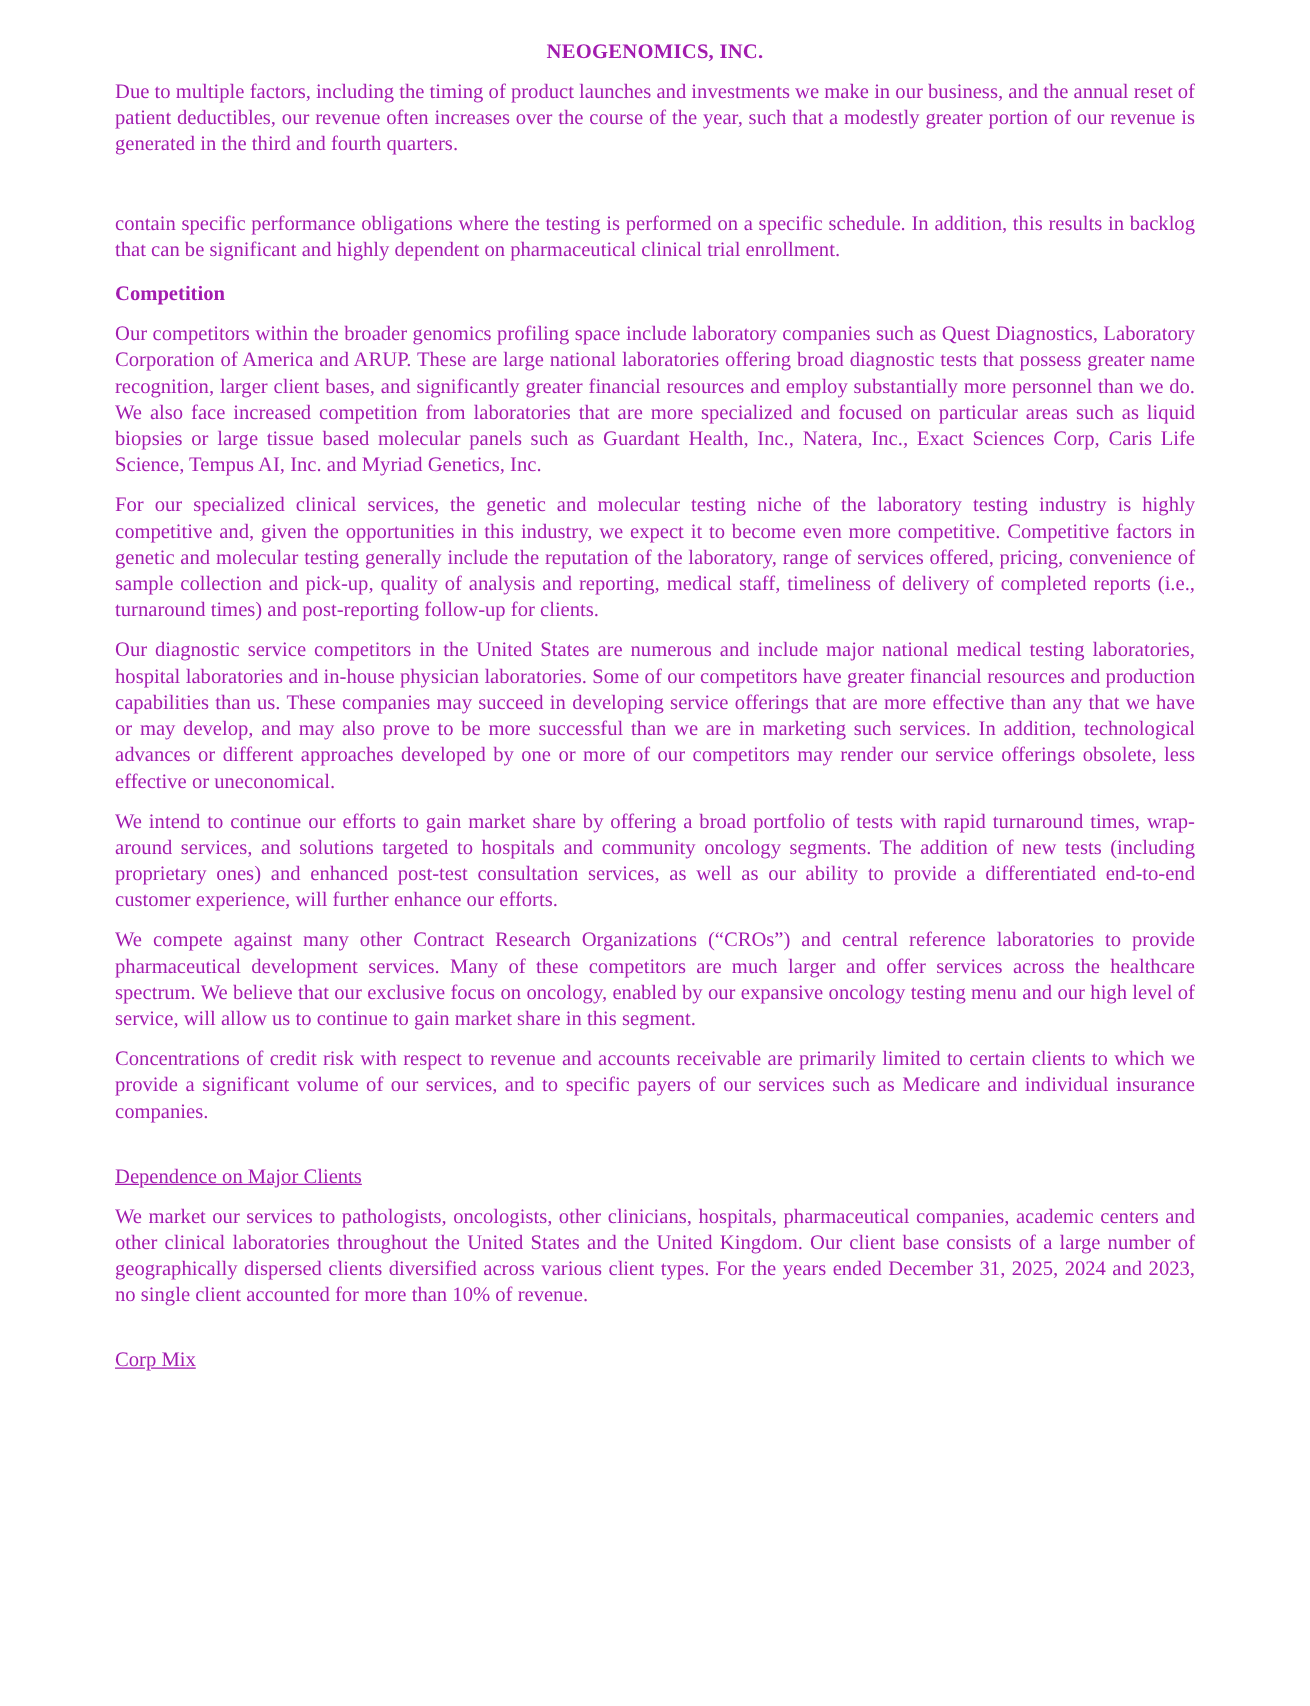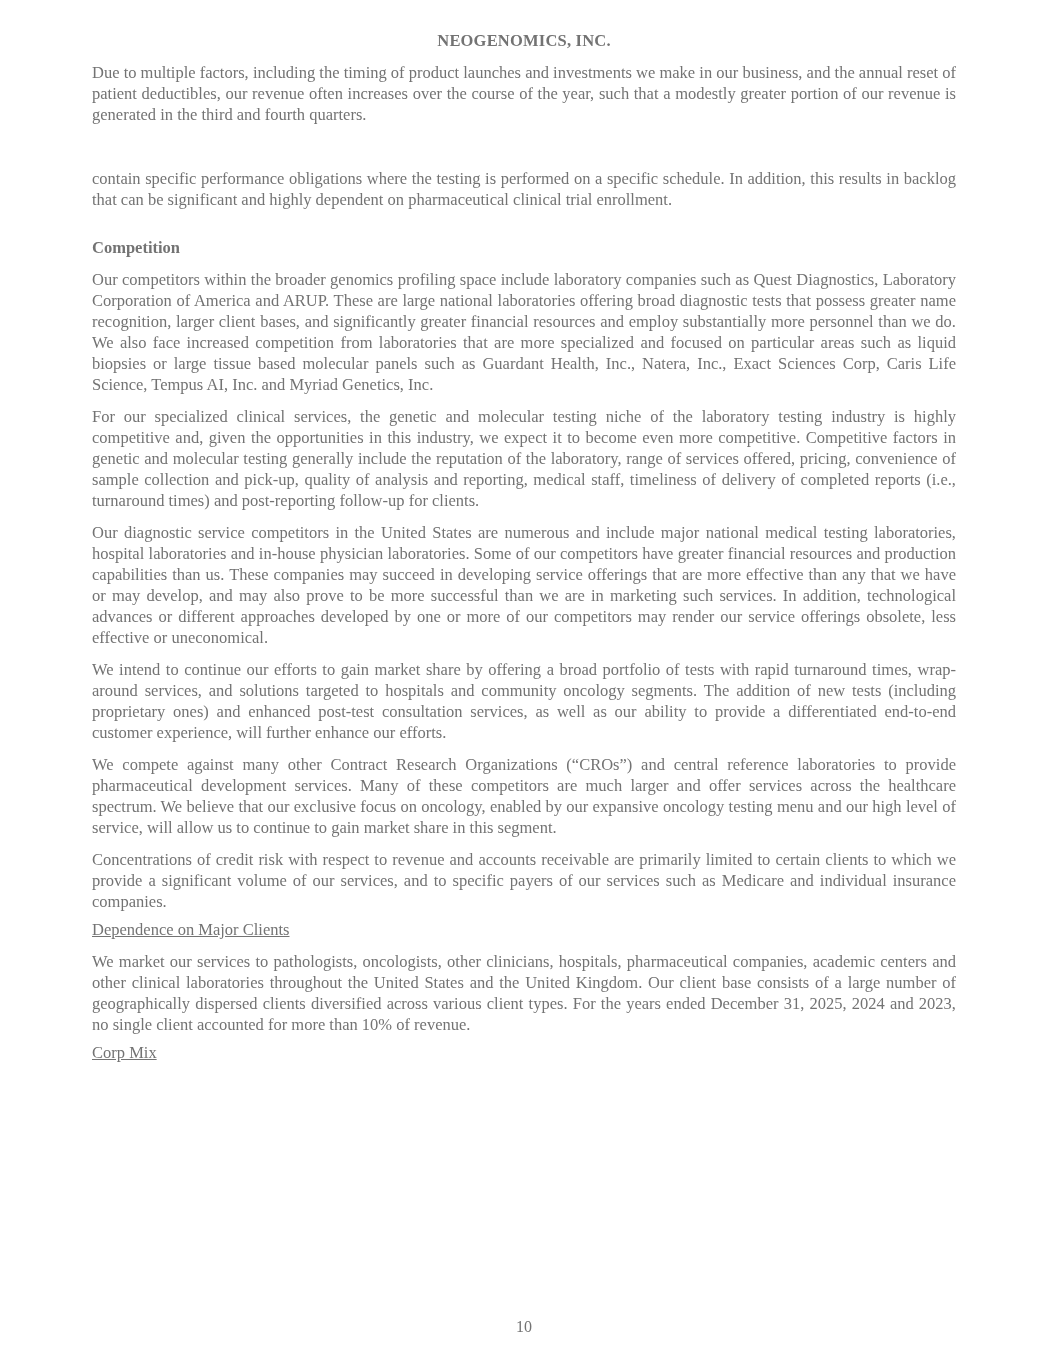--- a/index.html
+++ b/index.html
@@ -7,21 +7,21 @@
   body {
     width: 1048px;
     height: 1365px;
     font-family: "Liberation Serif", serif;
   }
   .page {
     position: relative;
     width: 1048px;
     height: 1365px;
     background: #ffffff;
-    color: #737373;
+    color: #a21caf;
     font-size: 16.5px;
     line-height: 21px;
     overflow: hidden;
   }
   .content {
     padding: 30px 92px 0 92px;
   }
   .doc-title {
     text-align: center;
     font-weight: bold;
@@ -31,27 +31,27 @@
   .para {
     text-align: justify;
     margin-top: 11px;
   }
   .para.first {
     margin-top: 43px;
   }
   .heading-bold {
     font-weight: bold;
     font-size: 16.5px;
-    margin-top: 27px;
+    margin-top: 14px;
     text-align: left;
   }
   .heading-underline {
     font-weight: normal;
     font-size: 16.5px;
-    margin-top: 7px;
+    margin-top: 31px;
     text-decoration: underline;
     text-align: left;
   }
   .page-number {
     position: absolute;
     left: 0;
     right: 0;
     bottom: 28px;
     text-align: center;
     font-size: 16px;
@@ -86,14 +86,13 @@
 
     <div class="heading-underline">Dependence on Major Clients</div>
 
     <p class="para">We market our services to pathologists, oncologists, other clinicians, hospitals, pharmaceutical companies, academic centers and other clinical laboratories throughout the United States and the United Kingdom. Our client base consists of a large number of geographically dispersed clients diversified across various client types. For the years ended December 31, 2025, 2024 and 2023, no single client accounted for more than 10% of revenue.</p>
 
     <div class="heading-underline">Corp Mix</div>
 
 
   </div>
 
-  <div class="page-number">10</div>
 </div>
 
 </body></html>

